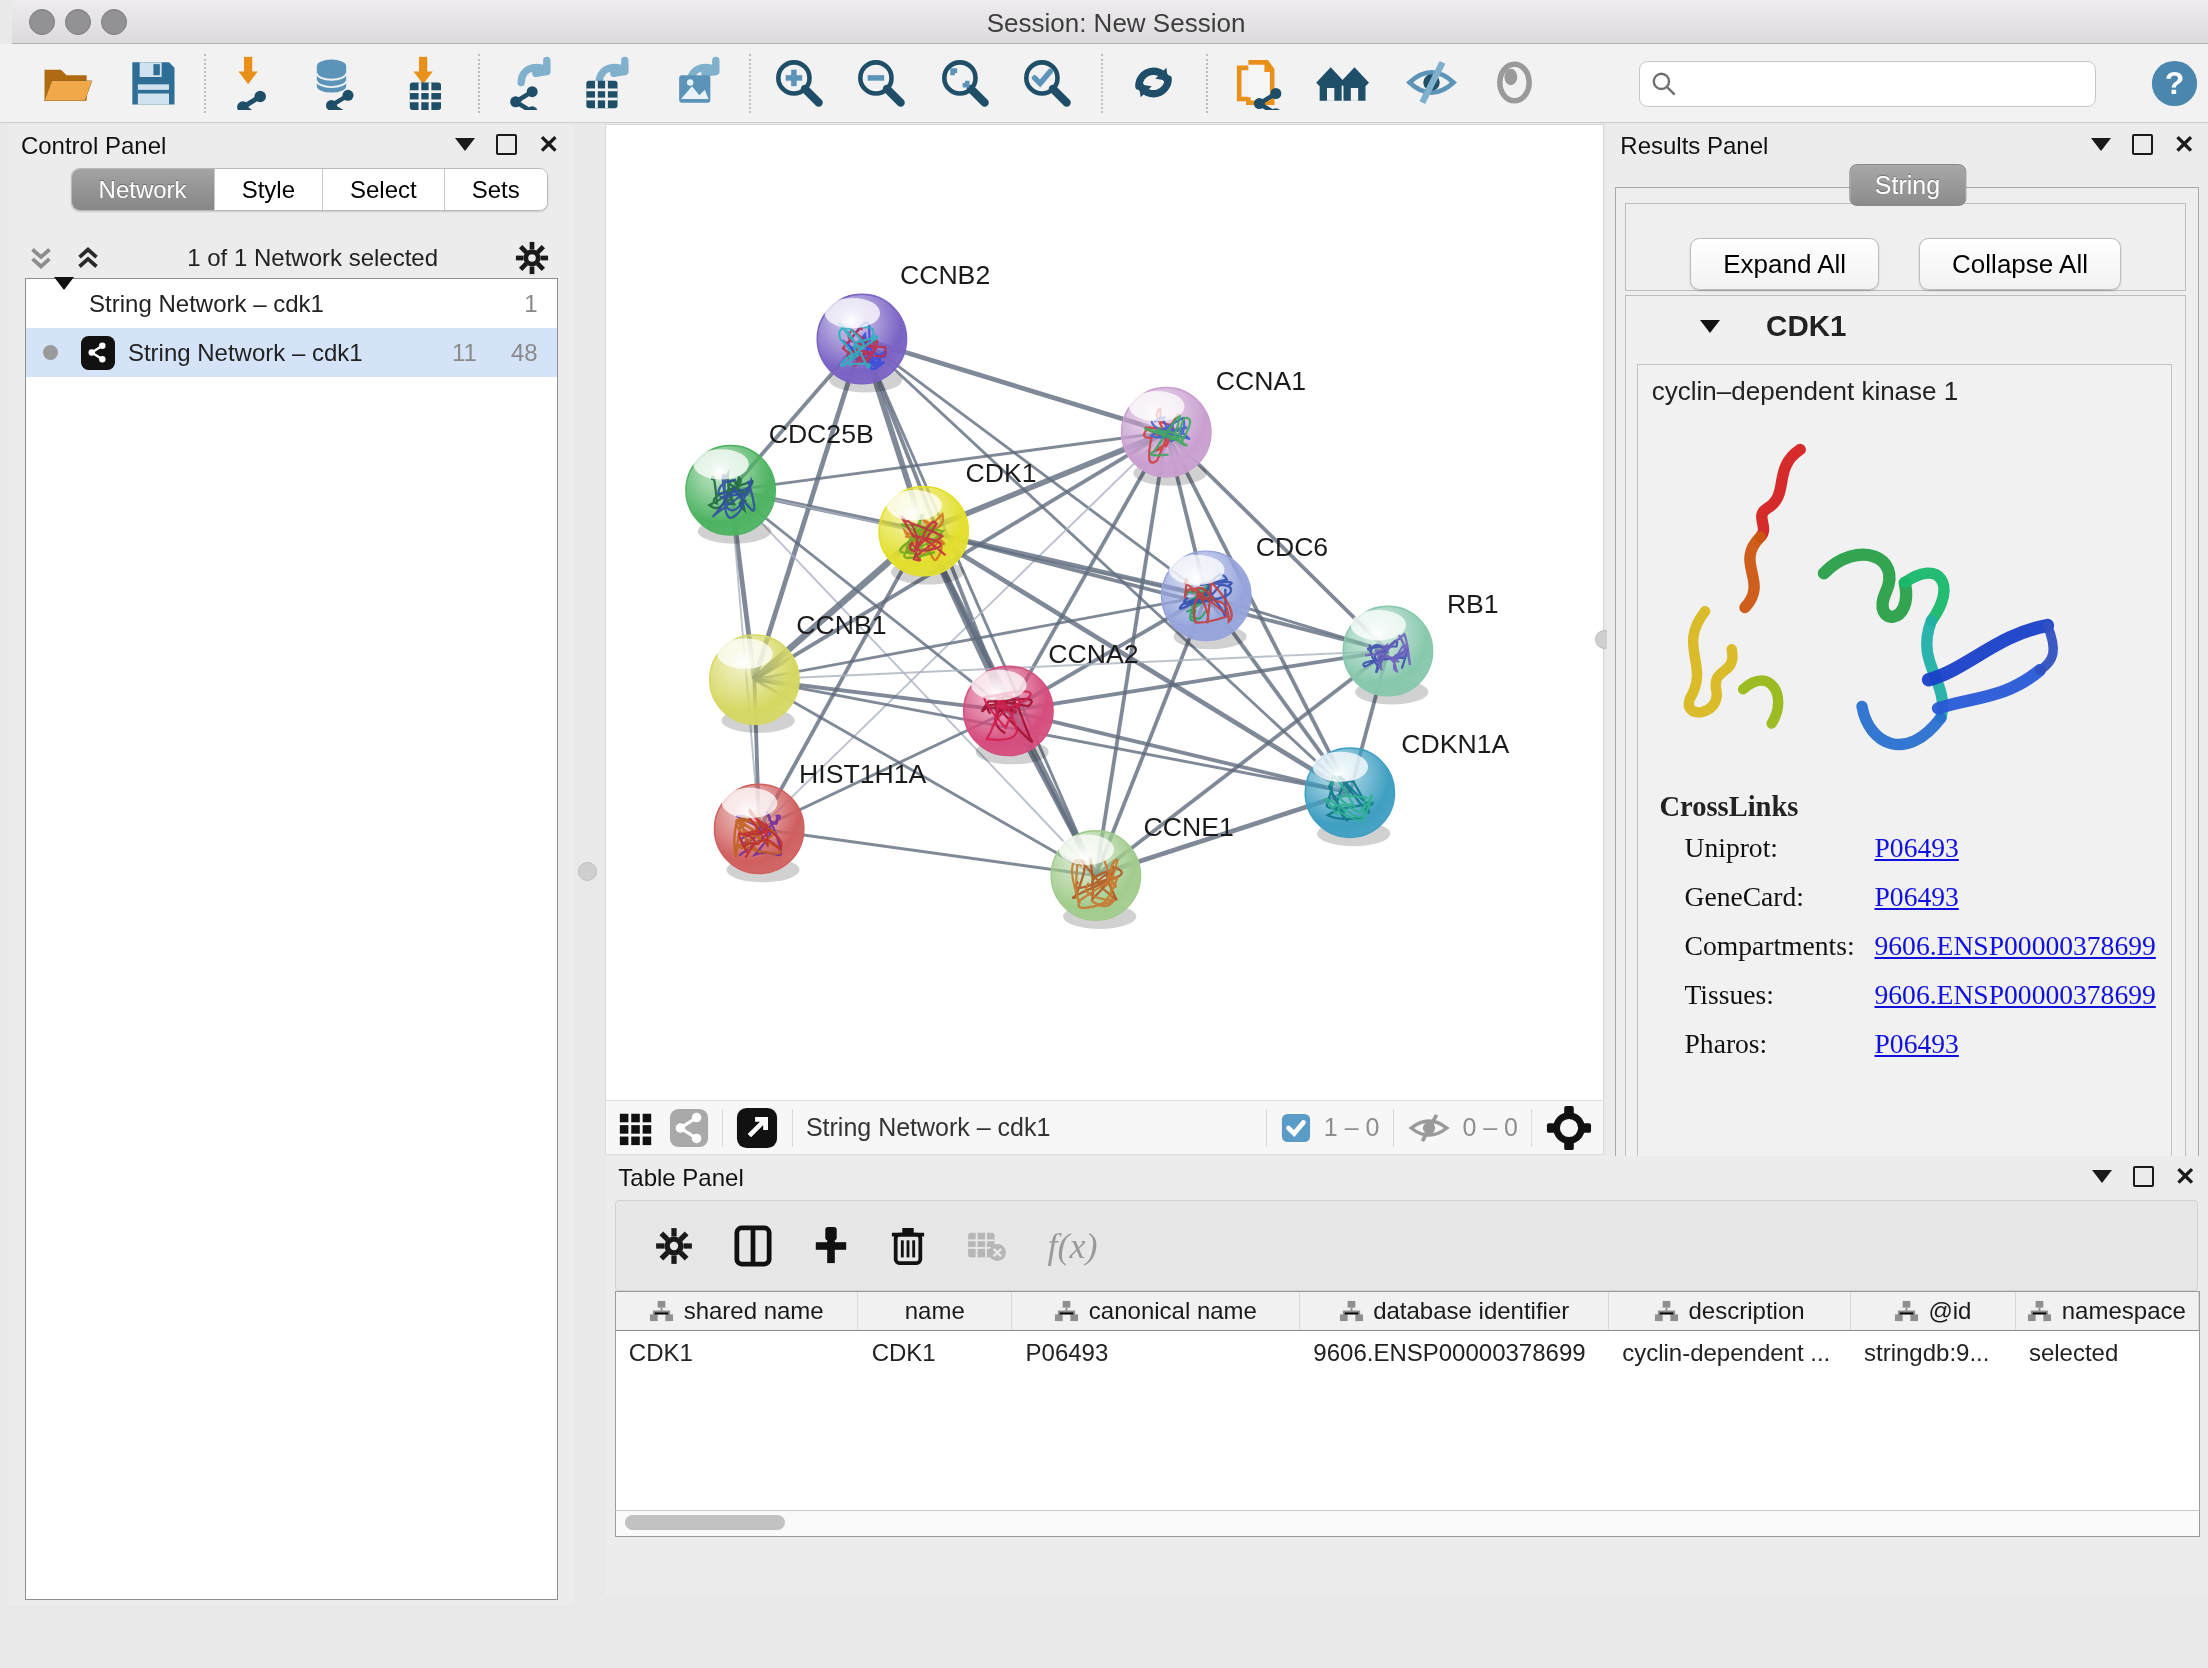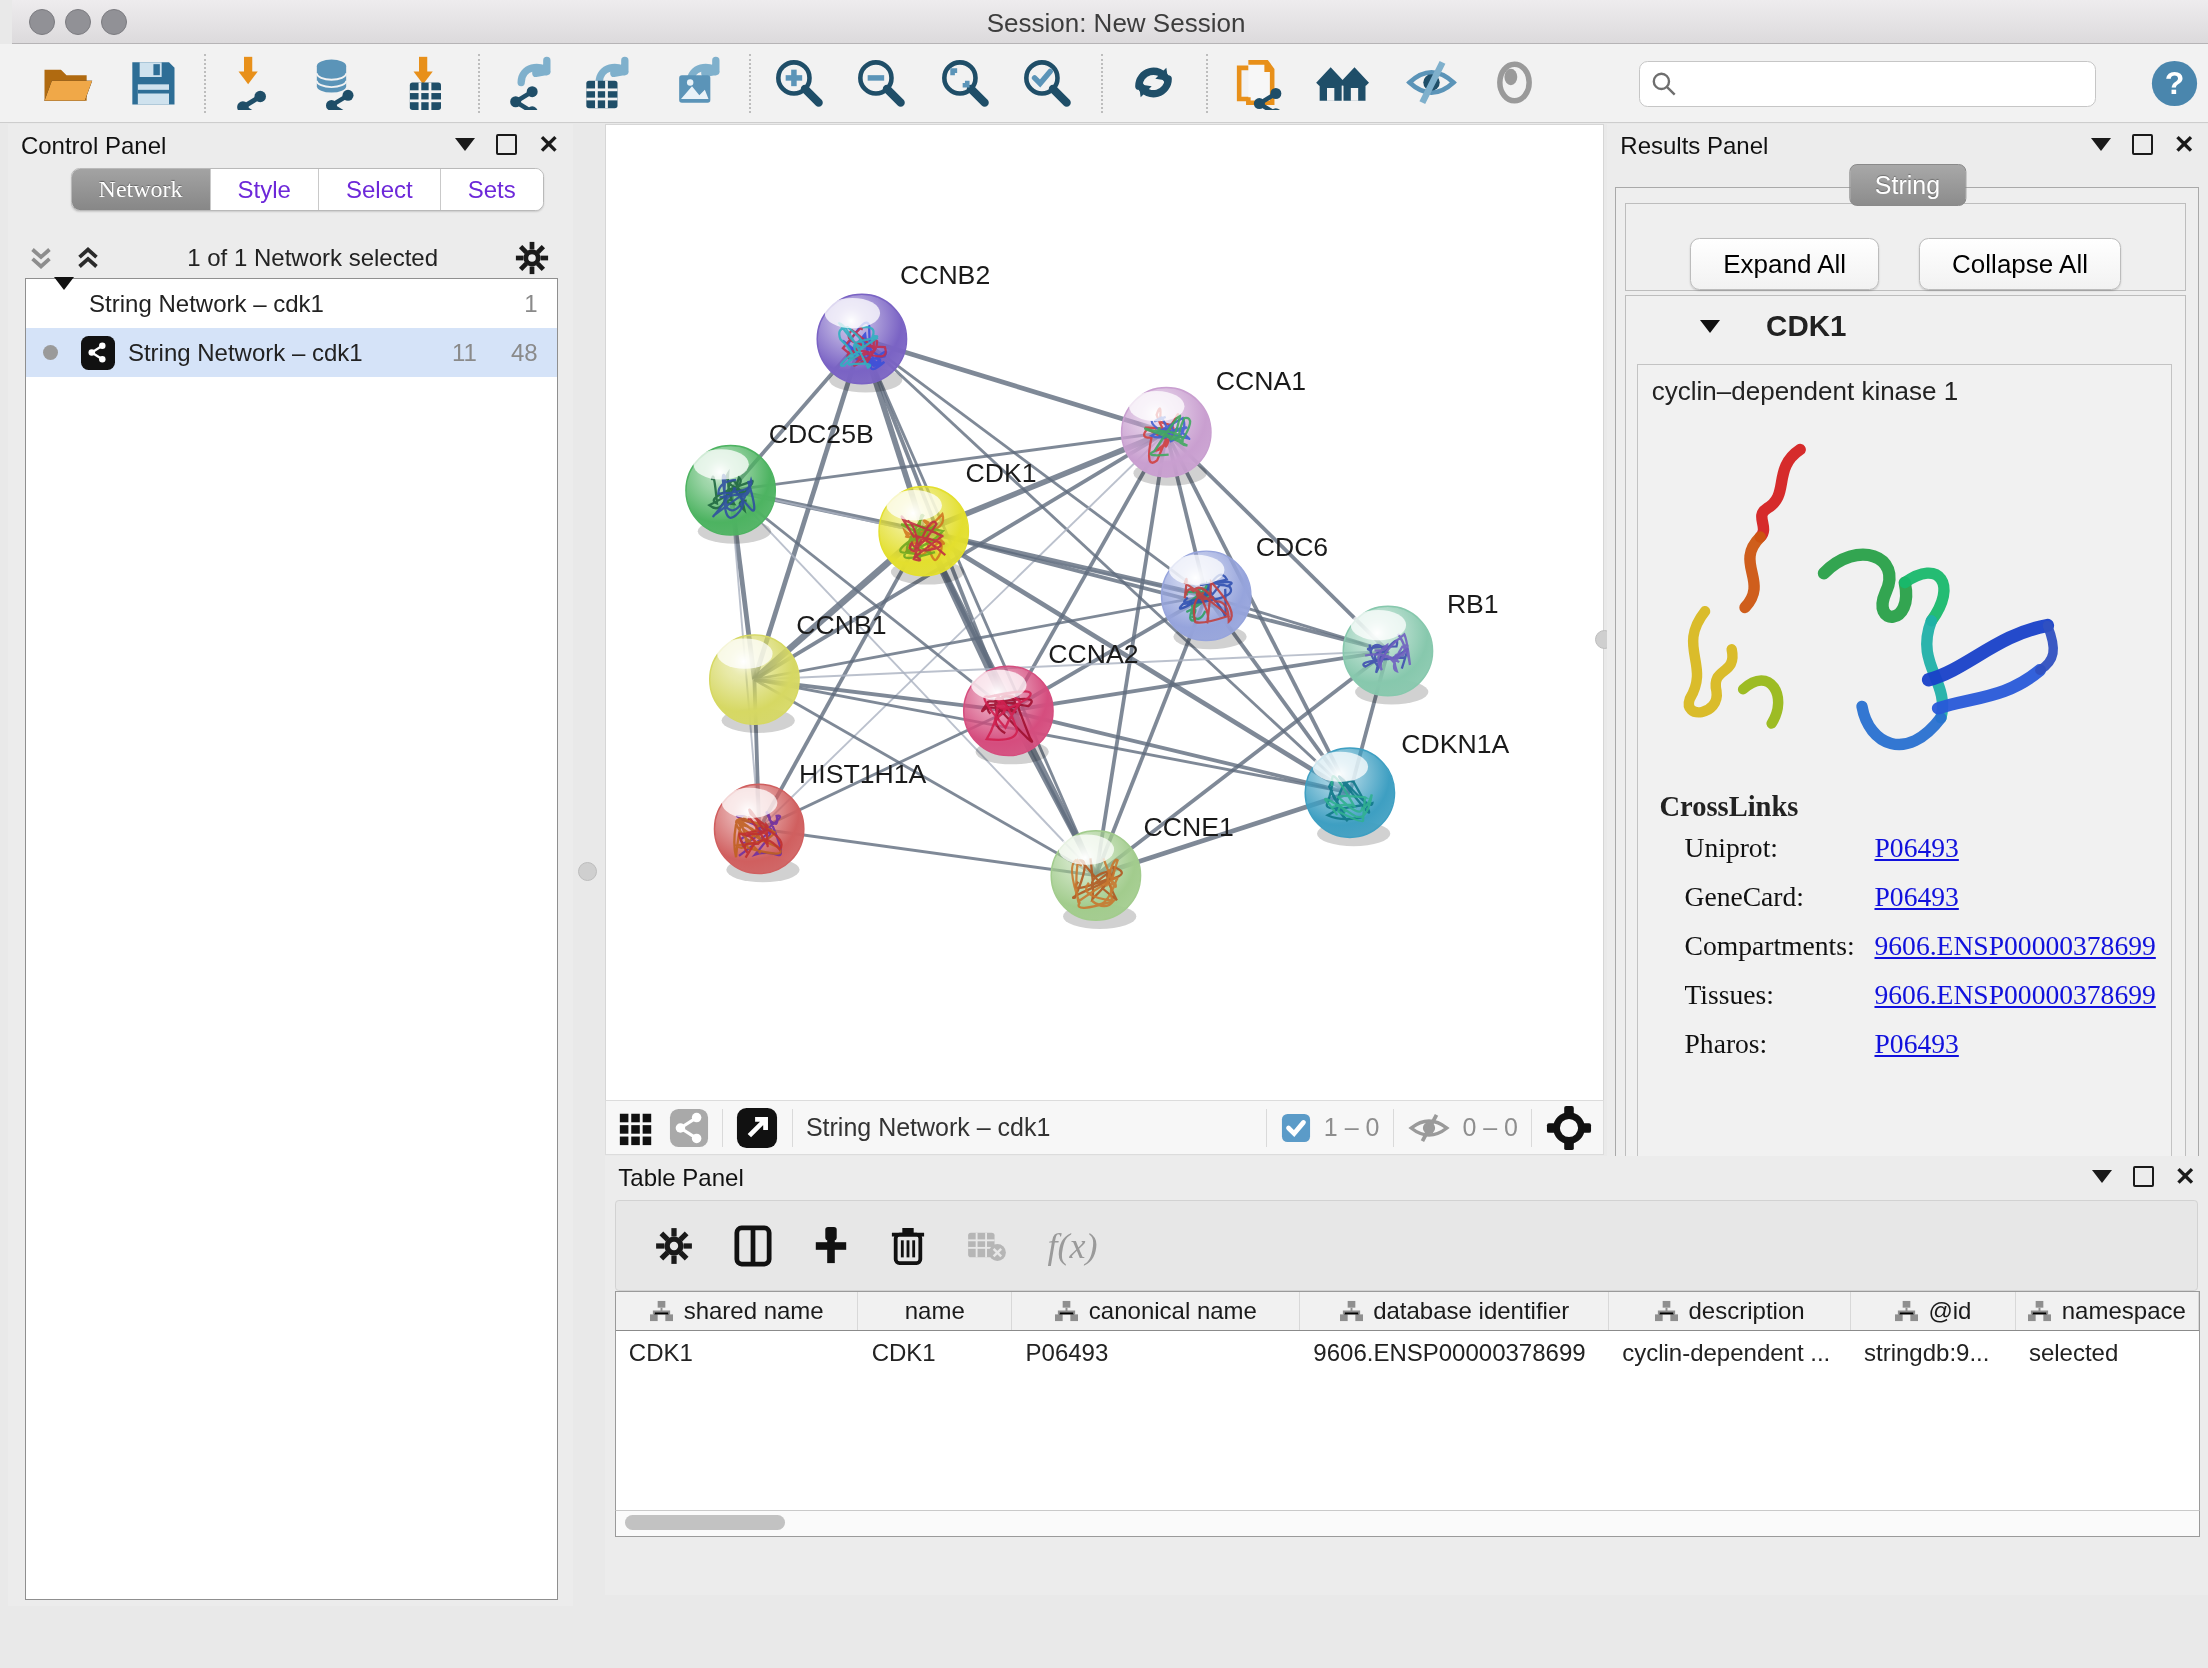--- a/index.html
+++ b/index.html
@@ -23,23 +23,23 @@
   #helpbtn{position:absolute;left:2150px;top:15px;}
   
   .phead{position:absolute;left:13.3px;top:7.6px;font-size:24px;color:#111;}
   .pctrl{position:absolute;top:9.5px;display:flex;gap:21px;align-items:center;}
   .tri-d{width:0;height:0;border-left:10.5px solid transparent;border-right:10.5px solid transparent;border-top:13.3px solid #1a1a1a;}
   .fsq{width:17px;height:17px;border:2.9px solid #1a1a1a;border-radius:1.9px;}
   .xico{font-size:25px;font-weight:bold;color:#1a1a1a;line-height:17px;}
   
   .segtabs{display:flex;border:1px solid #b9b9b9;border-radius:8.6px;overflow:hidden;background:#fff;
     box-shadow:0 1px 1.9px rgba(0,0,0,.15);}
-  .segtab{padding:6.7px 27px;font-size:24px;color:#6d28d9;background:#fff;border-right:1px solid #c9c9c9;}
+  .segtab{padding:6.7px 27px;font-size:24px;color:#000000;background:#fff;border-right:1px solid #c9c9c9;}
   .segtab:last-child{border-right:none;}
-  .segtab.sel{background:linear-gradient(#a3a3a3,#878787);color:#fff;text-shadow:0 -1px 1px rgba(0,0,0,.35);font-family:Liberation Serif, serif;}
+  .segtab.sel{background:linear-gradient(#a3a3a3,#878787);color:#fff;text-shadow:0 -1px 1px rgba(0,0,0,.35);}
   
   #controlpanel{left:7.6px;top:124px;width:565px;height:1482px;background:#ececec;}
   #cptabs{position:absolute;left:63px;top:44px;}
   #cpselrow{position:absolute;left:9.5px;top:112px;width:546px;height:44px;display:flex;align-items:center;}
   #cpseltext{flex:1;text-align:center;font-size:24px;color:#222;}
   #treebox{position:absolute;left:17px;top:154px;width:531px;height:1320px;background:#fff;border:1.9px solid #8f8f8f;}
   .trow{position:relative;height:49px;display:flex;align-items:center;font-size:24px;}
   .trow.sel{background:#d5e3f8;}
   .tcount{color:#8a8a8a;}
   .sharebadge{width:34px;height:34px;background:#111;border-radius:7.6px;display:flex;align-items:center;justify-content:center;margin-right:13.3px;}

